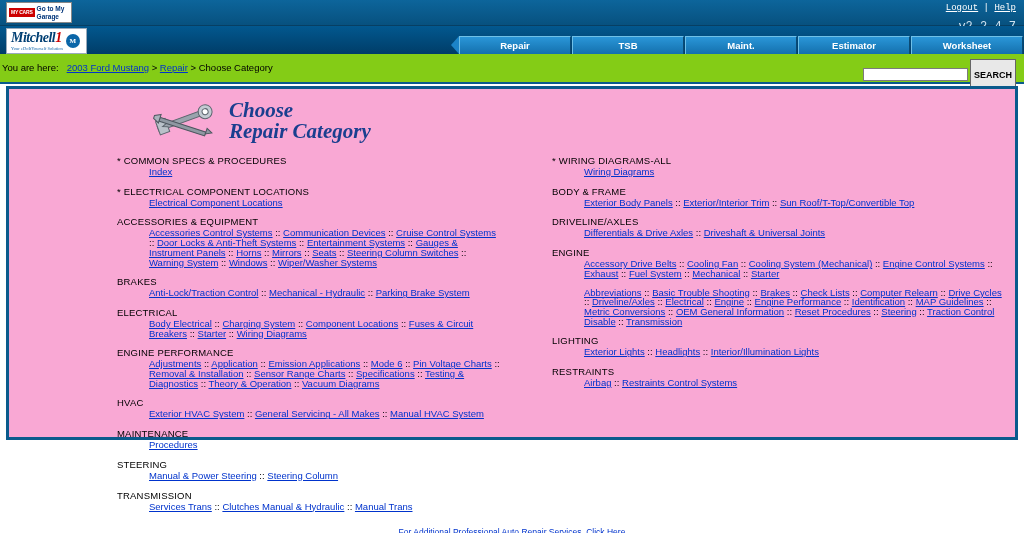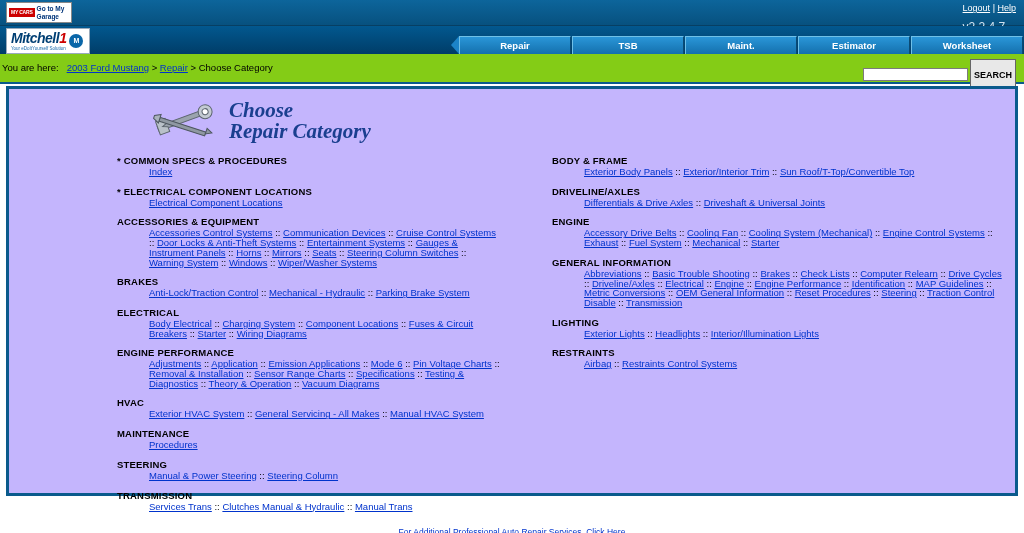--- a/index.html
+++ b/index.html
@@ -43,40 +43,41 @@
   .mycars-logo .top { font-size: 5px; color:#fff; display:block; }
   .mycars-text {
     font-size: 6.5px;
     line-height: 8px;
     color: #00357a;
     font-weight: bold;
     margin-left: 2px;
   }
   .topbar-right {
     position: absolute; right: 8px; top: 3px;
-    text-align: left;
+    text-align: right;
     color: #ffffff;
     font-size: 9px;
+    font-family: Liberation Mono, monospace;
   }
   .topbar-right a { color:#ffffff; font-size: 9px; }
   .version { color: #cfe2f0; font-size: 12px; margin-top: 7px; }
 
   
   .header {
     height: 28px;
     background: #004a7c;
     background: linear-gradient(#02588f, #003d68);
     position: relative;
   }
   .brand {
     position: absolute; left: 6px; top: 2px;
     background: #ffffff;
     border: 1px solid #9ab;
     padding: 1px 6px 2px 4px;
-    display:flex; align-items:center; gap:3px;
+    display:flex; align-items:center; gap:3px;font-family:Liberation Serif, serif;
   }
   .brand-name {
     font-size: 14px; font-weight: bold; color: #003f73;
     font-style: italic; letter-spacing: -0.5px;
   }
   .brand-sub { font-size: 4.5px; color:#1166aa; display:block; font-style:normal; font-weight:normal;}
   .brand-dot {
     width: 14px; height: 14px; border-radius: 50%;
     background: #0a66a8; color:#fff; font-size:7px;
     display:flex; align-items:center; justify-content:center;
@@ -138,22 +139,22 @@
     border: 1px solid #666;
     background: #e8e8e8;
     padding: 0 3px;
     cursor: pointer;
   }
 
   
   .outer {
     margin: 2px 6px 0 6px;
     border: 3px solid #0a5a8c;
-    background: #c4b5fd;
-    height: 410px;
+    background: #f9a8d4;
+    height: 354px;
     position: relative;
   }
   .title-area {
     padding: 10px 0 6px 140px;
     display: flex; align-items: center; gap: 10px;
   }
   .wrench-ico { width: 70px; height: 44px; }
   .choose-title {
     font-family: "Liberation Serif", serif;
     font-style: italic;
@@ -167,21 +168,21 @@
   .cols {
     display: flex;
     padding: 6px 0 0 0;
   }
   .col { width: 50%; padding-left: 108px; padding-right: 10px; }
   .col.right { padding-left: 40px; }
 
   .grp { margin-bottom: 9px; }
   .grp-title {
     font-size: 9.5px;
-    font-weight: bold;
+    font-weight: normal;
     color: #000;
     letter-spacing: 0.2px;
     margin-bottom: 1px;
   }
   .grp-links {
     font-size: 9.5px;
     line-height: 9.7px;
     color: #000;
     margin-left: 32px;
   }
@@ -313,33 +314,36 @@
           <div class="grp-title">STEERING</div>
           <div class="grp-links"><a href="#">Manual &amp; Power Steering</a><span class="sep"> :: </span><a href="#">Steering Column</a></div>
         </div>
         <div class="grp">
           <div class="grp-title">TRANSMISSION</div>
           <div class="grp-links"><a href="#">Services Trans</a><span class="sep"> :: </span><a href="#">Clutches Manual &amp; Hydraulic</a><span class="sep"> :: </span><a href="#">Manual Trans</a></div>
         </div>
       </div>
     <div class="col right" id="right-col">
         <div class="grp">
+          <div class="grp-title">* WIRING DIAGRAMS-ALL</div>
+          <div class="grp-links"><a href="#">Wiring Diagrams</a></div>
+        </div>
+        <div class="grp">
           <div class="grp-title">BODY &amp; FRAME</div>
           <div class="grp-links"><a href="#">Exterior Body Panels</a><span class="sep"> :: </span><a href="#">Exterior/Interior Trim</a><span class="sep"> :: </span><a href="#">Sun Roof/T-Top/Convertible Top</a></div>
         </div>
         <div class="grp">
           <div class="grp-title">DRIVELINE/AXLES</div>
           <div class="grp-links"><a href="#">Differentials &amp; Drive Axles</a><span class="sep"> :: </span><a href="#">Driveshaft &amp; Universal Joints</a></div>
         </div>
         <div class="grp">
           <div class="grp-title">ENGINE</div>
           <div class="grp-links"><a href="#">Accessory Drive Belts</a><span class="sep"> :: </span><a href="#">Cooling Fan</a><span class="sep"> :: </span><a href="#">Cooling System (Mechanical)</a><span class="sep"> :: </span><a href="#">Engine Control Systems</a><span class="sep"> :: </span><a href="#">Exhaust</a><span class="sep"> :: </span><a href="#">Fuel System</a><span class="sep"> :: </span><a href="#">Mechanical</a><span class="sep"> :: </span><a href="#">Starter</a></div>
         </div>
         <div class="grp">
-          <div class="grp-title">GENERAL INFORMATION</div>
           <div class="grp-links"><a href="#">Abbreviations</a><span class="sep"> :: </span><a href="#">Basic Trouble Shooting</a><span class="sep"> :: </span><a href="#">Brakes</a><span class="sep"> :: </span><a href="#">Check Lists</a><span class="sep"> :: </span><a href="#">Computer Relearn</a><span class="sep"> :: </span><a href="#">Drive Cycles</a><span class="sep"> :: </span><a href="#">Driveline/Axles</a><span class="sep"> :: </span><a href="#">Electrical</a><span class="sep"> :: </span><a href="#">Engine</a><span class="sep"> :: </span><a href="#">Engine Performance</a><span class="sep"> :: </span><a href="#">Identification</a><span class="sep"> :: </span><a href="#">MAP Guidelines</a><span class="sep"> :: </span><a href="#">Metric Conversions</a><span class="sep"> :: </span><a href="#">OEM General Information</a><span class="sep"> :: </span><a href="#">Reset Procedures</a><span class="sep"> :: </span><a href="#">Steering</a><span class="sep"> :: </span><a href="#">Traction Control Disable</a><span class="sep"> :: </span><a href="#">Transmission</a></div>
         </div>
         <div class="grp">
           <div class="grp-title">LIGHTING</div>
           <div class="grp-links"><a href="#">Exterior Lights</a><span class="sep"> :: </span><a href="#">Headlights</a><span class="sep"> :: </span><a href="#">Interior/Illumination Lights</a></div>
         </div>
         <div class="grp">
           <div class="grp-title">RESTRAINTS</div>
           <div class="grp-links"><a href="#">Airbag</a><span class="sep"> :: </span><a href="#">Restraints Control Systems</a></div>
         </div>

